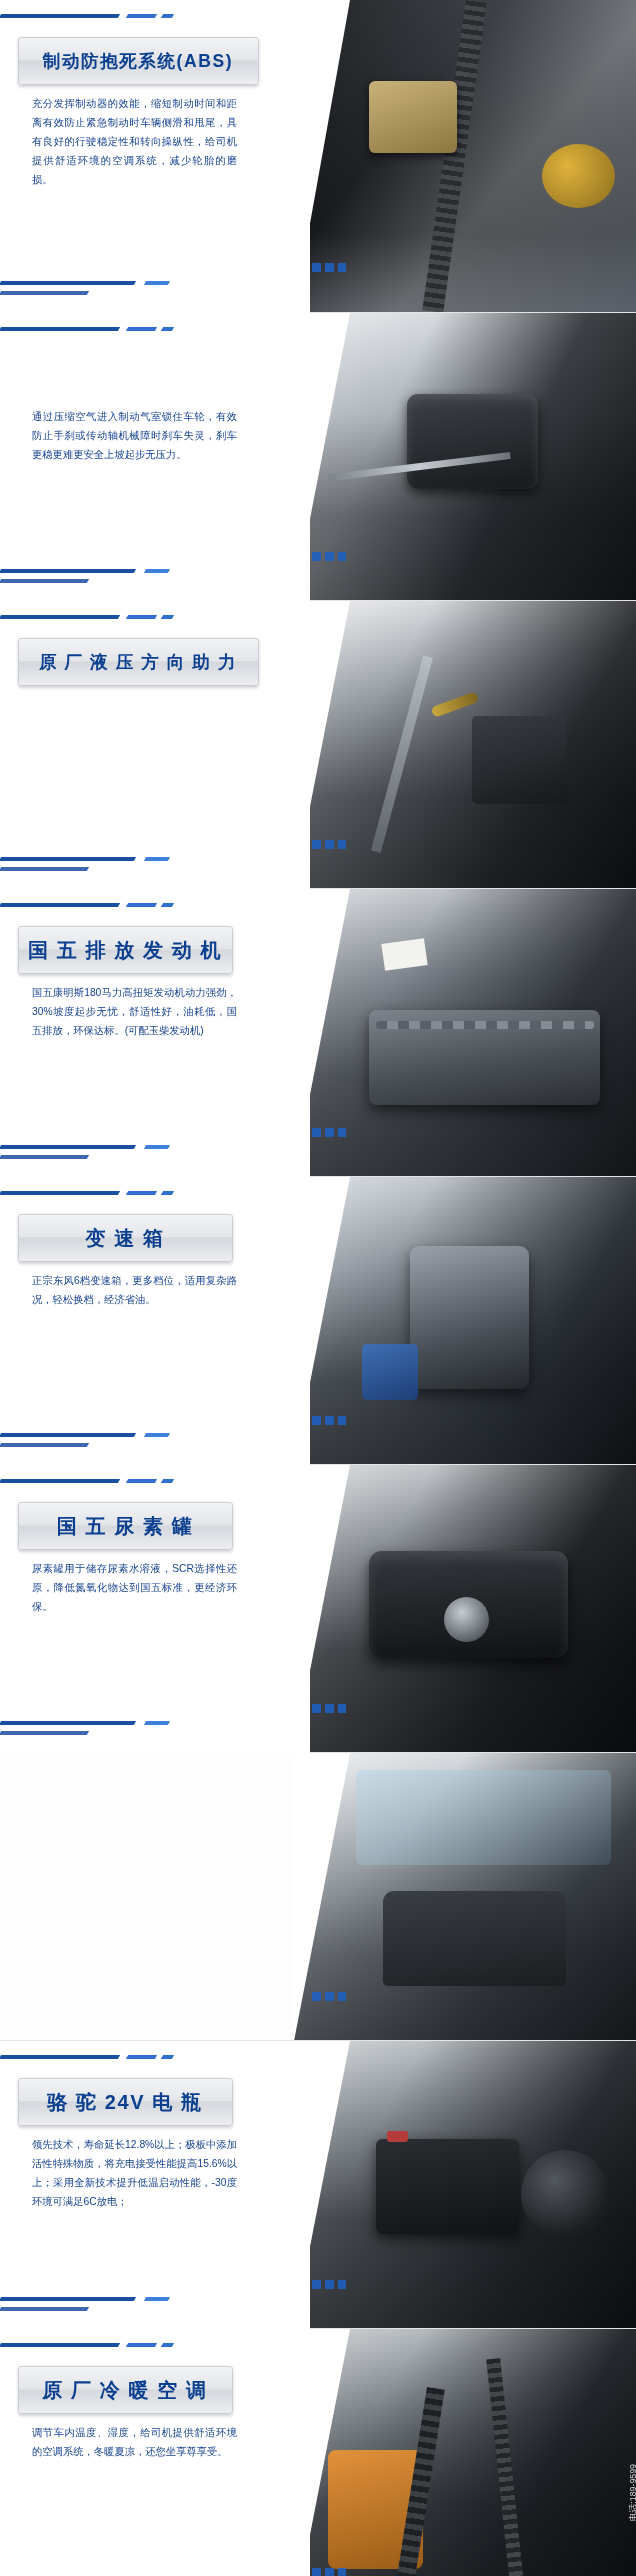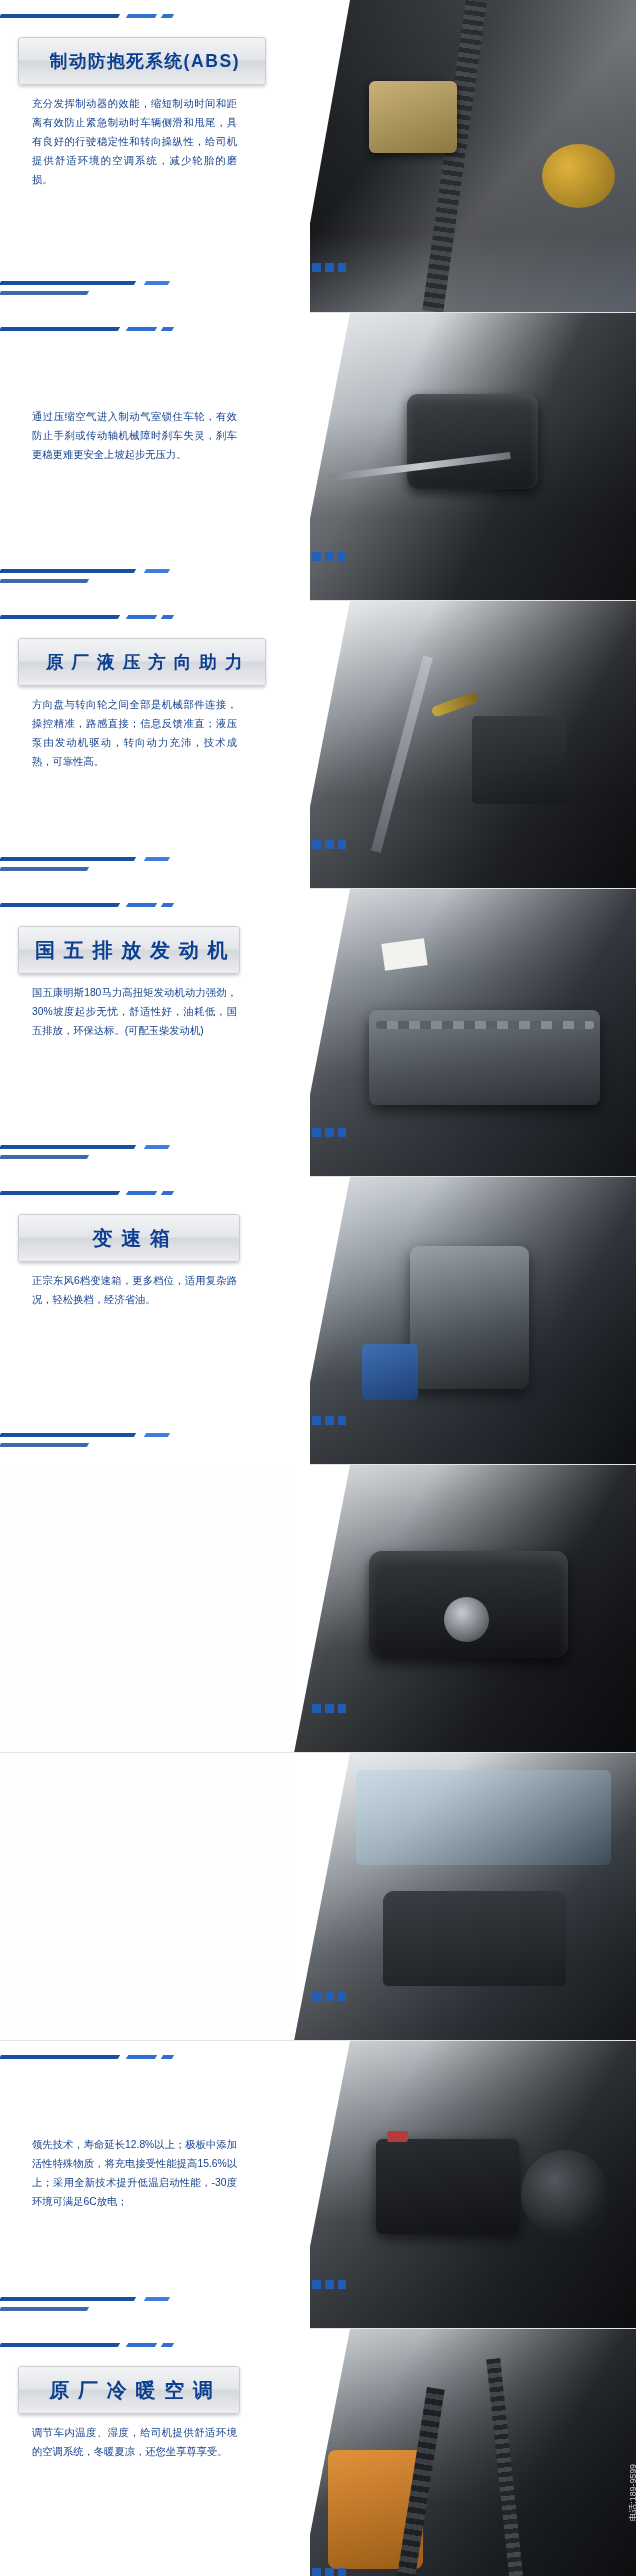--- a/index.html
+++ b/index.html
@@ -70,21 +70,20 @@
     top: 37px;
     width: 213px;
     height: 46px;
     background: linear-gradient(180deg, #f3f4f6 0%, #e3e5e9 48%, #d4d7dc 50%, #eceef1 100%);
     border: 0.8px solid #c9ccd2;
     border-radius: 3.2px;
     box-shadow: 0 1.6px 3.2px rgba(0,0,0,0.18);
     display: flex;
     align-items: center;
     justify-content: center;
-    padding-left: 7px;
   }
   .title-plate.wide { width: 239px; }
   .title-text {
     font-size: 20px;
     font-weight: bold;
     color: #0b3f8f;
     letter-spacing: 1.6px;
     white-space: nowrap;
   }
   .title-text.small { font-size: 17.5px; }
@@ -320,21 +319,20 @@
     <div class="wedge"></div>
     <div class="textcol">
       <div class="accent">
         <span class="bar b1"></span>
           <span class="bar b2"></span>
           <span class="bar b3"></span>
       </div>
       <div class="title-plate wide">
         <span class="title-text small">原 厂 液 压 方 向 助 力</span>
       </div>
-      <div class="body-copy">方向盘与转向轮之间全部是机械部件连接，操控精准，路感直接；信息反馈准直；液压泵由发动机驱动，转向动力充沛，技术成熟，可靠性高。</div>
       <div class="stripes">
           <i class="s1"></i>
           <i class="s2"></i>
           <i class="s3"></i>
         </div>
     </div>
     <div class="dots" style="left:312px; top:239px;">
         <span></span>
         <span></span>
         <span></span>
@@ -407,20 +405,36 @@
   </div>
 
   <div class="feature">
     <div class="photo">
       <div class="img ph6">
           <div class="tank2"></div>
           <div class="cap"></div>
         </div>
     </div>
     <div class="wedge"></div>
+    <div class="textcol">
+      <div class="accent">
+        <span class="bar b1"></span>
+          <span class="bar b2"></span>
+          <span class="bar b3"></span>
+      </div>
+      <div class="title-plate">
+        <span class="title-text">国 五 尿 素 罐</span>
+      </div>
+      <div class="body-copy">尿素罐用于储存尿素水溶液，SCR选择性还原，降低氮氧化物达到国五标准，更经济环保。</div>
+      <div class="stripes">
+          <i class="s1"></i>
+          <i class="s2"></i>
+          <i class="s3"></i>
+        </div>
+    </div>
     <div class="dots" style="left:312px; top:239px;">
         <span></span>
         <span></span>
         <span></span>
       </div>
     <div class="divider" style="bottom:0;"></div>
   </div>
 
   <div class="feature">
     <div class="photo">
@@ -444,20 +458,23 @@
           <div class="battery"></div>
           <div class="cyl"></div>
         </div>
     </div>
     <div class="wedge"></div>
     <div class="textcol">
       <div class="accent">
         <span class="bar b1"></span>
           <span class="bar b2"></span>
           <span class="bar b3"></span>
+      </div>
+      <div class="title-plate">
+        <span class="title-text">骆 驼 24V 电 瓶</span>
       </div>
       <div class="body-copy">领先技术，寿命延长12.8%以上；极板中添加活性特殊物质，将充电接受性能提高15.6%以上；采用全新技术提升低温启动性能，-30度环境可满足6C放电；</div>
       <div class="stripes">
           <i class="s1"></i>
           <i class="s2"></i>
           <i class="s3"></i>
         </div>
     </div>
     <div class="dots" style="left:312px; top:239px;">
         <span></span>

